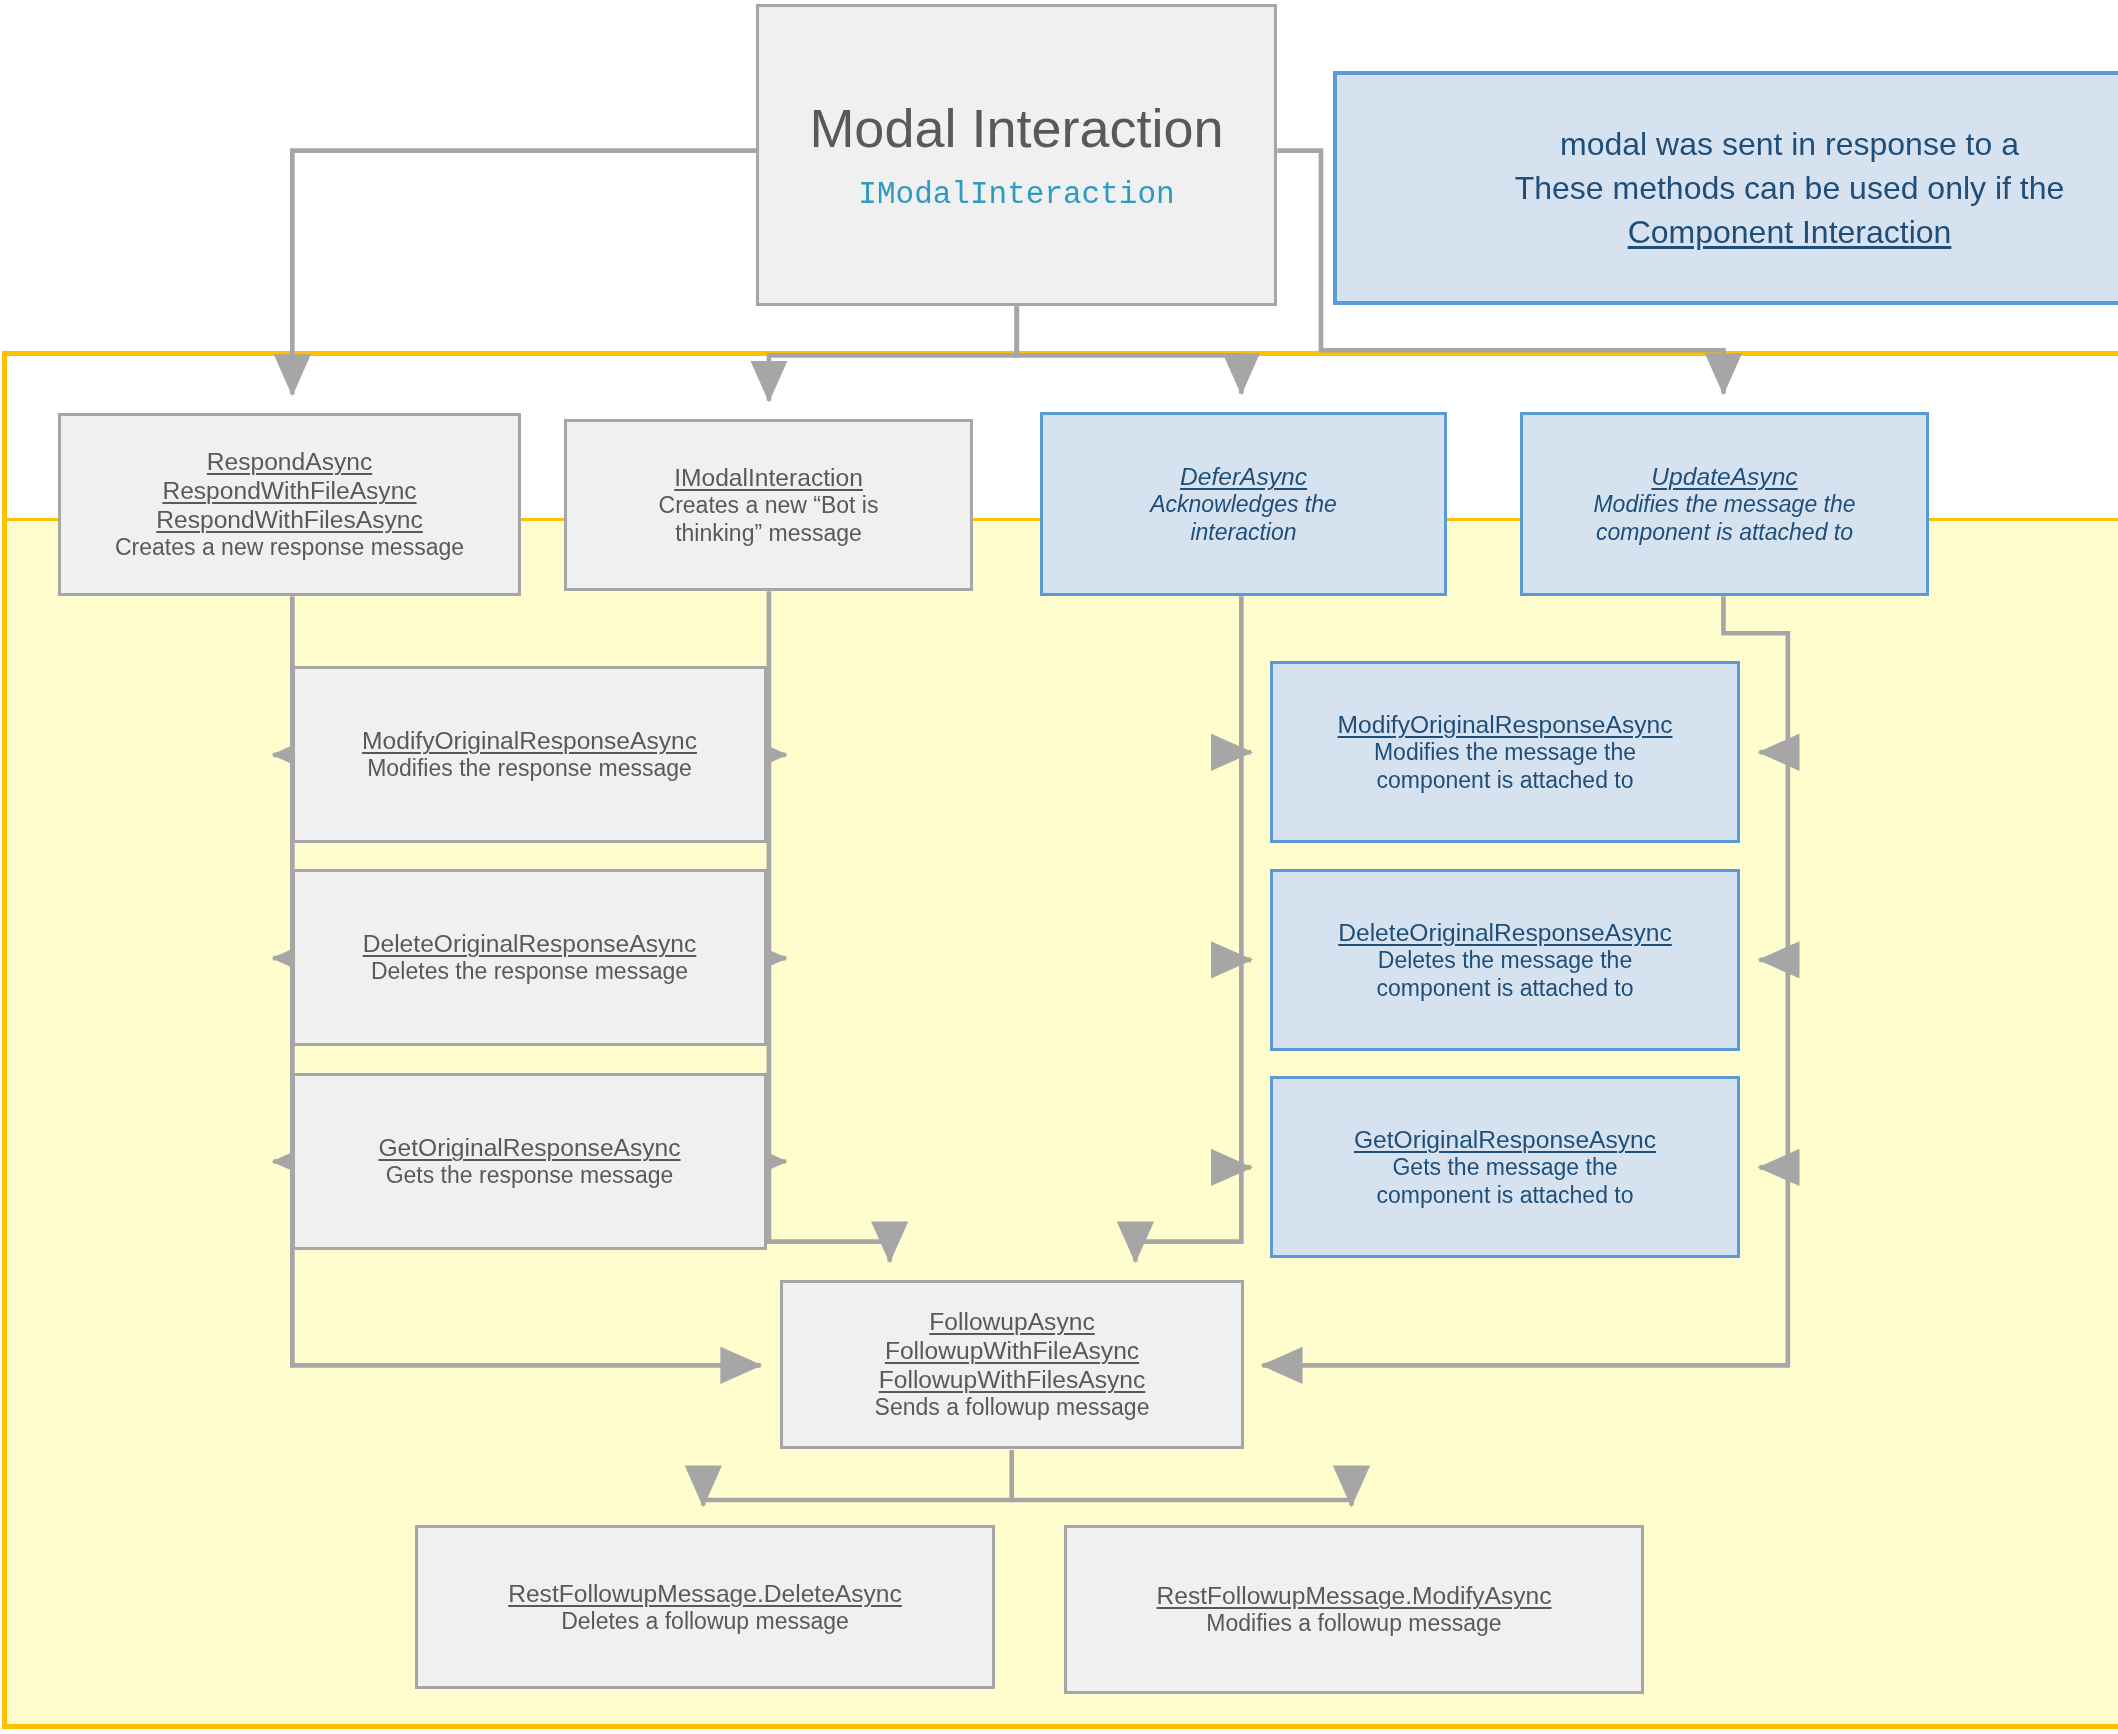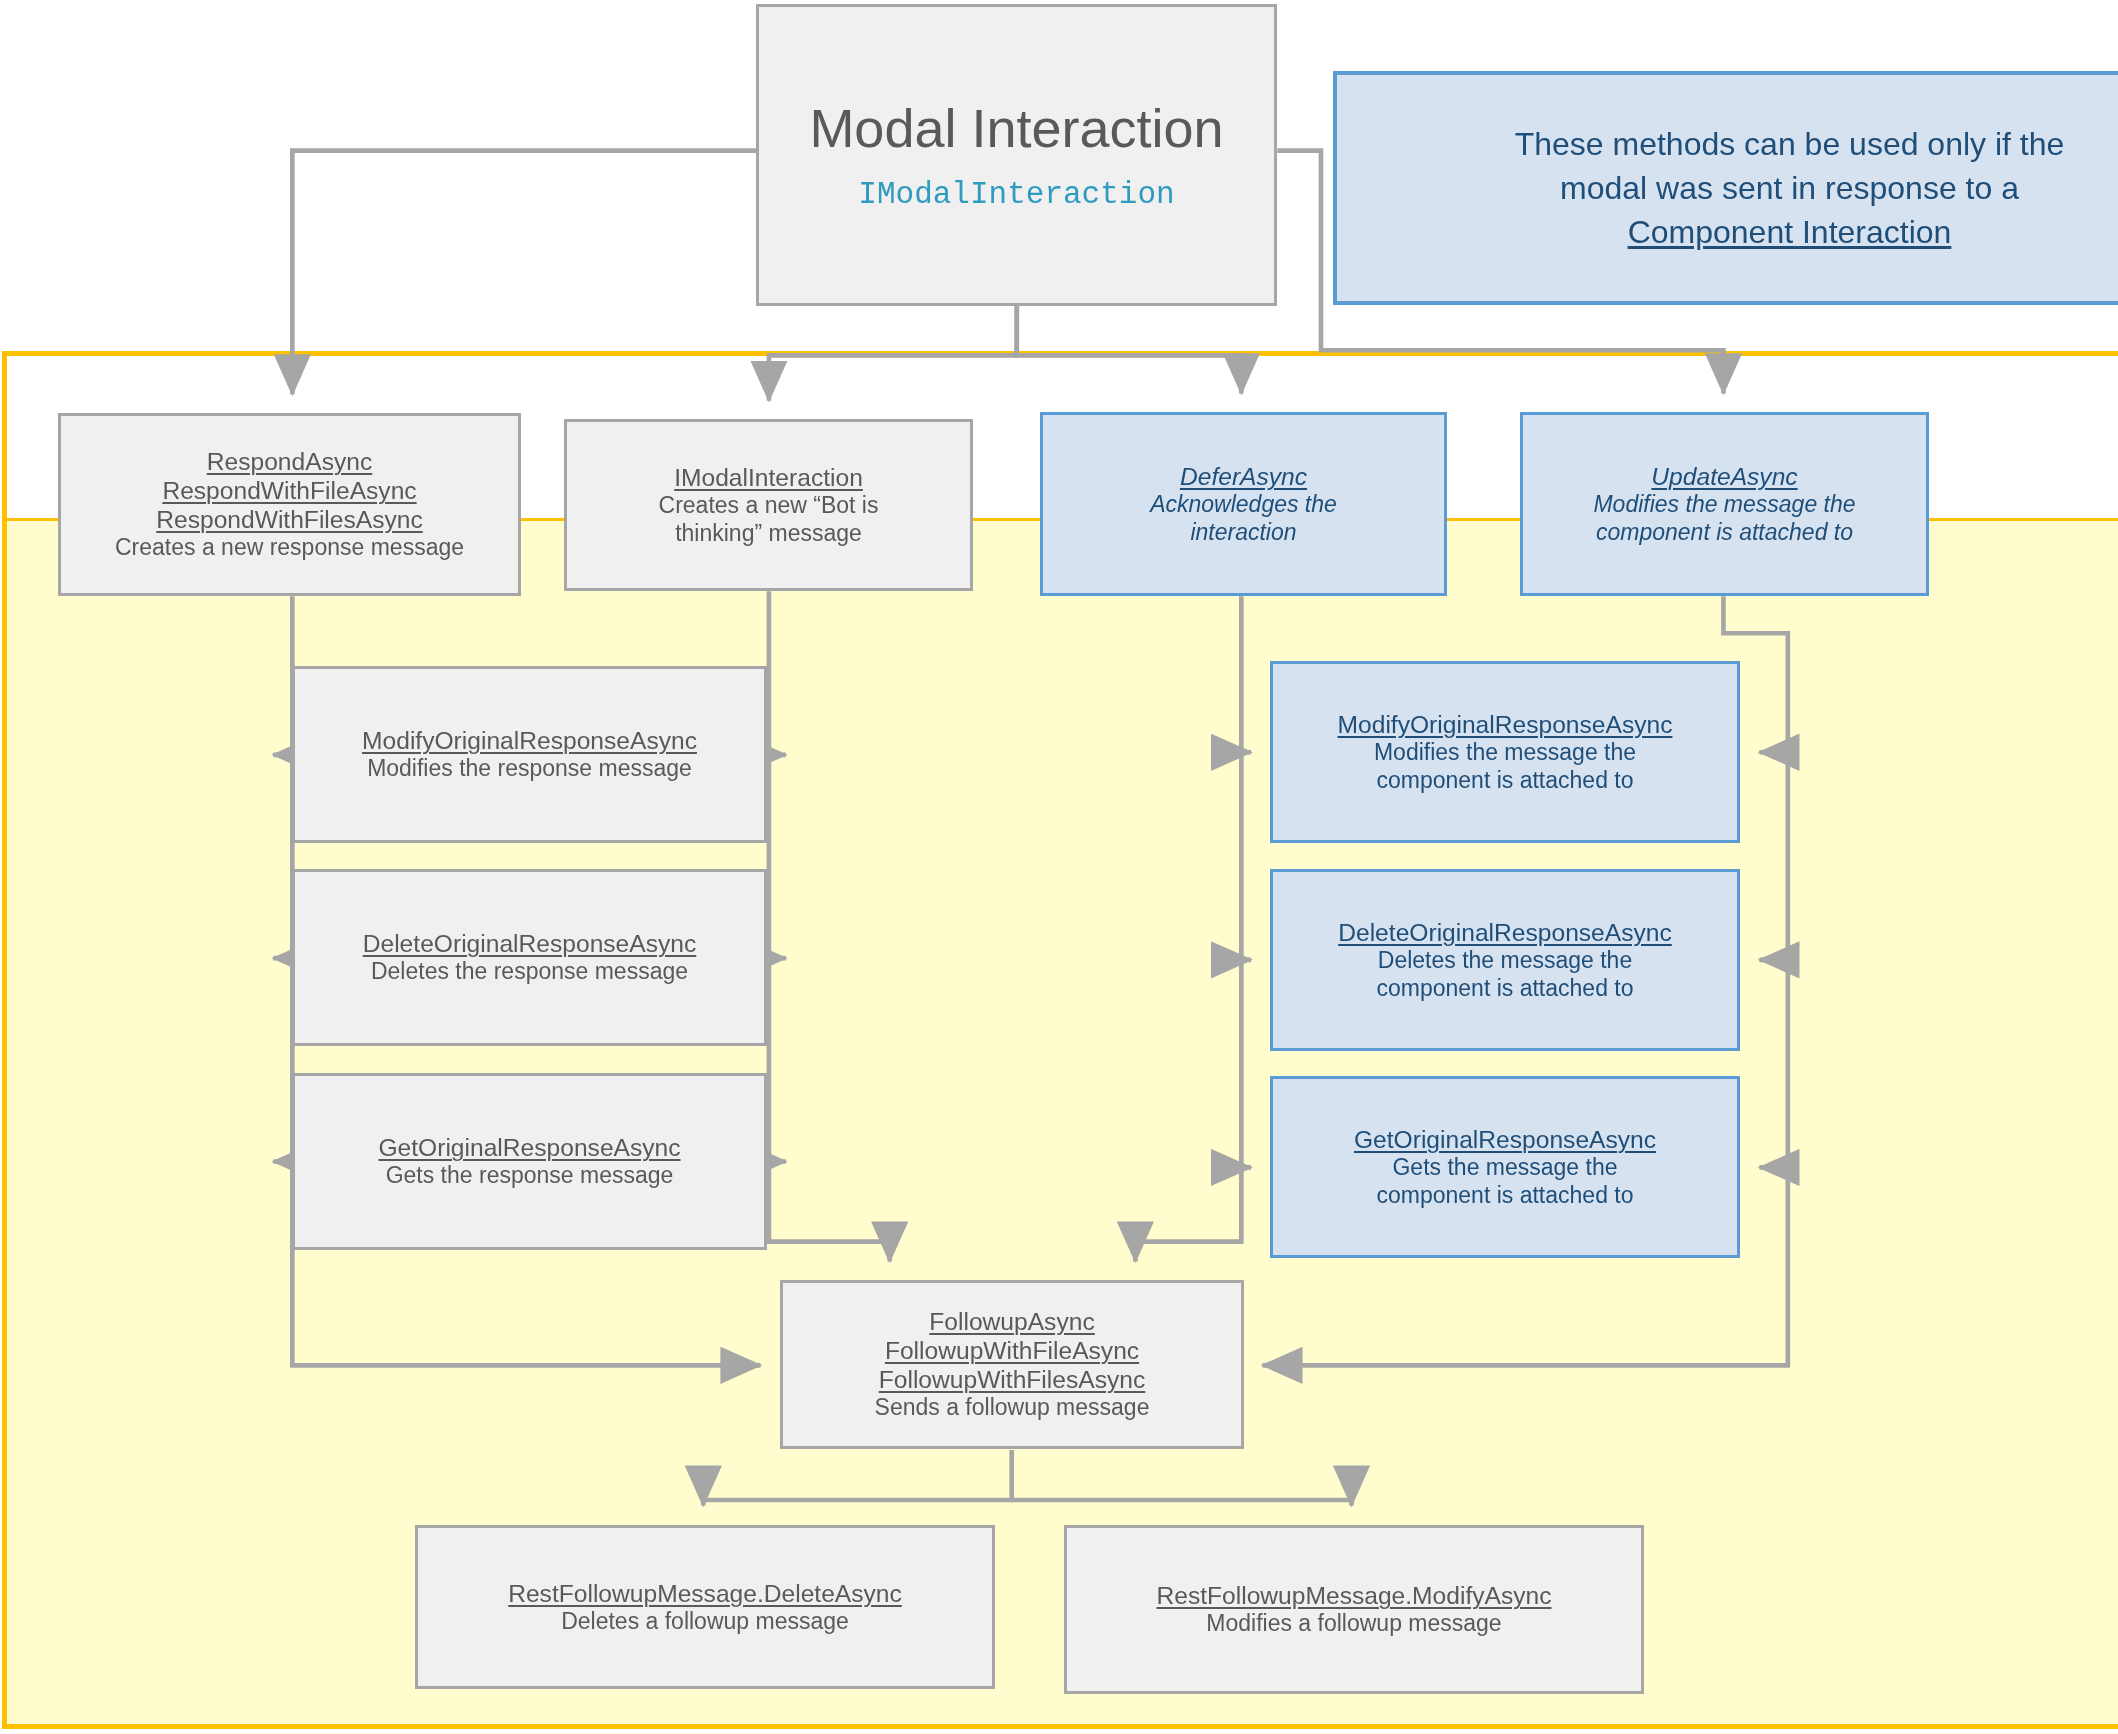--- a/index.html
+++ b/index.html
@@ -121,22 +121,22 @@
       <path d="M2388,3540 L3190,3540 L3190,3553"></path>
     </g>
   </svg>
 
   <div class="node gray" id="root">
     <div class="r-title">Modal Interaction</div>
     <div class="r-iface">IModalInteraction</div>
   </div>
 
   <div id="note">
+    <div class="nl">modal was sent in response to a</div>
     <div class="nl">These methods can be used only if the</div>
-    <div class="nl">modal was sent in response to a</div>
     <div class="nl link">Component Interaction</div>
   </div>
 
   <div class="legend" id="legend-initial">
     <div class="lg-h">Initial Response methods</div>
     <div class="lg-o">Has to be executed in 3 seconds</div>
     <div class="lg-o">after receiving the interaction</div>
     <div class="lg-g">Can be used only ones per interaction</div>
   </div>
 

